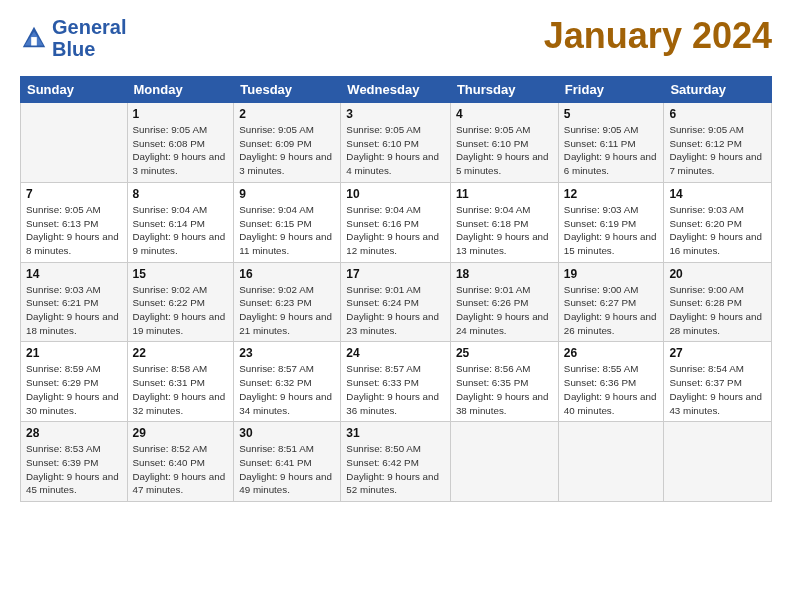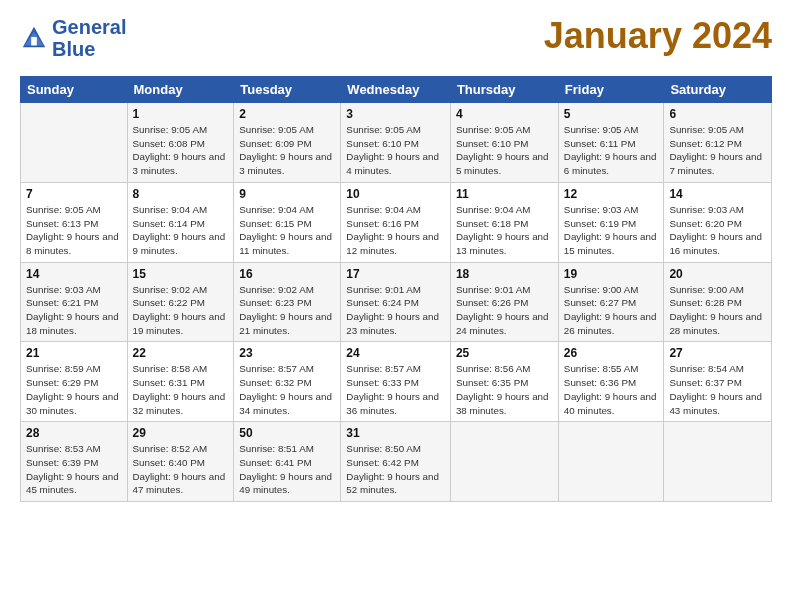--- a/index.html
+++ b/index.html
@@ -307,21 +307,21 @@
           Sunrise: 8:53 AM<br>Sunset: 6:39 PM<br>Daylight: 9 hours and 45 minutes.
         </div>
       </td>
           <td>
         <div class="day-number">29</div>
         <div class="day-info">
           Sunrise: 8:52 AM<br>Sunset: 6:40 PM<br>Daylight: 9 hours and 47 minutes.
         </div>
       </td>
           <td>
-        <div class="day-number">50</div>
+        <div class="day-number">30</div>
         <div class="day-info">
           Sunrise: 8:51 AM<br>Sunset: 6:41 PM<br>Daylight: 9 hours and 49 minutes.
         </div>
       </td>
           <td>
         <div class="day-number">31</div>
         <div class="day-info">
           Sunrise: 8:50 AM<br>Sunset: 6:42 PM<br>Daylight: 9 hours and 52 minutes.
         </div>
       </td>

